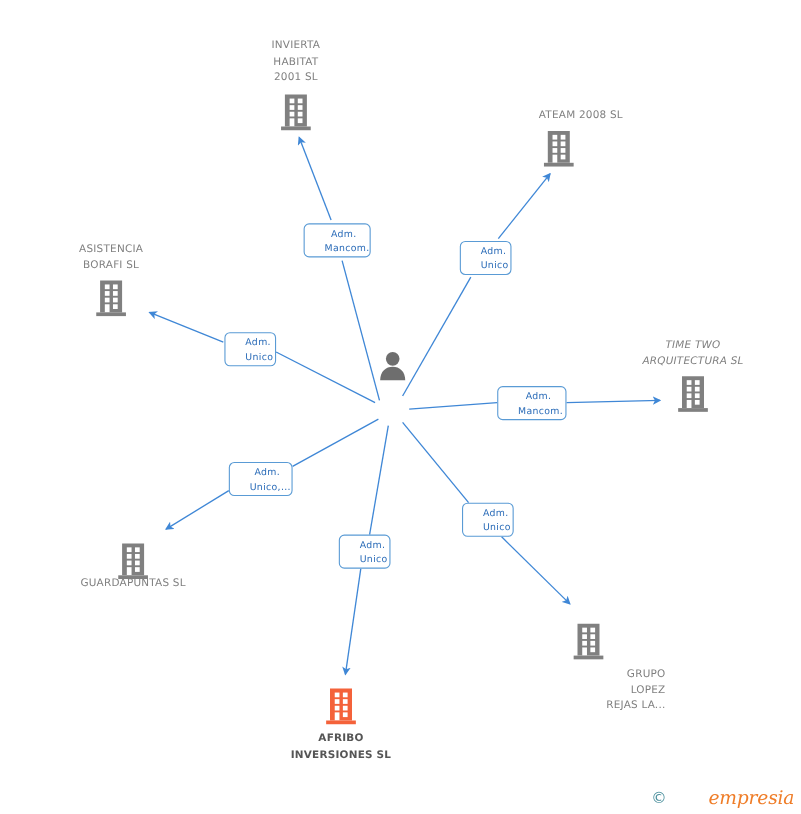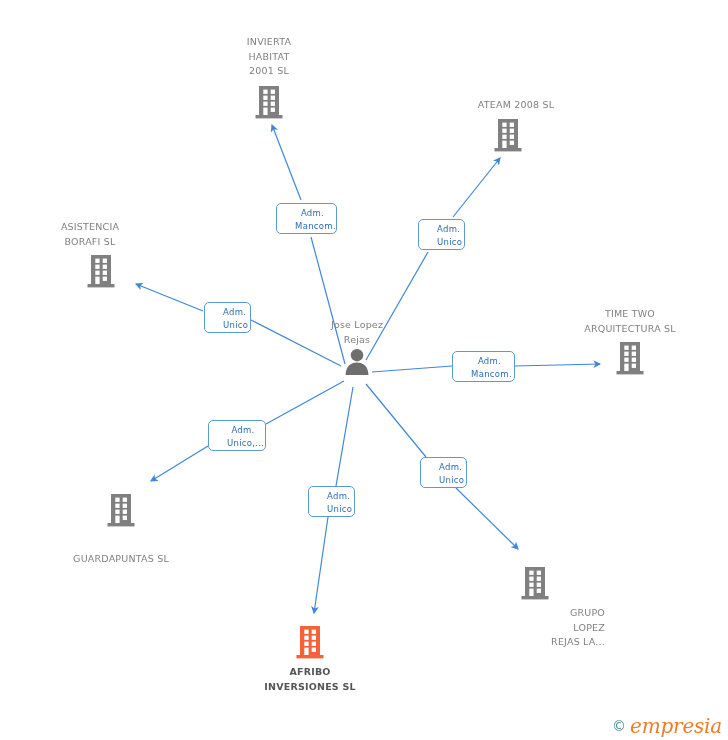--- a/index.html
+++ b/index.html
@@ -84,24 +84,25 @@
     user-select: none;
   }
   #watermark .copy-mark {
     color: #4a8f9c;
     font-size: 14px;
     line-height: 14px;
   }
   #watermark .brand {
     font-family: "DejaVu Serif", "Liberation Serif", serif;
     font-style: italic;
-    font-size: 20px;
+    font-size: 17px;
     line-height: 16px;
     color: #ef7d28;
     letter-spacing: -0.2px;
+    margin-left: 34px;
   }
 </style>
 </head>
 <body>
 
 <div id="graph-root">
 
   <svg id="edge-layer" viewBox="0 0 728 740" xmlns="http://www.w3.org/2000/svg">
     <defs>
       <marker id="arrowhead" viewBox="0 0 10 10" refX="8.5" refY="5" markerWidth="6.5" markerHeight="6.5" orient="auto-start-reverse">
@@ -151,22 +152,20 @@
 Mancom.</div>
       <div class="rel-chip" style="left: 208px; top: 420px; width: 58px; height: 31px;">Adm.
 Unico,...</div>
       <div class="rel-chip" style="left: 308px; top: 486px; width: 47px; height: 31px;">Adm.
 Unico</div>
       <div class="rel-chip" style="left: 420px; top: 457px; width: 47px; height: 31px;">Adm.
 Unico</div>
     </div>
 
   <div class="node" id="center-node" style="left:357px; top:318px;">
-    <div class="node-label">Jose Lopez
-Rejas</div>
     <span class="icon-wrap">
       <svg width="28" height="28" viewBox="0 0 28 28" xmlns="http://www.w3.org/2000/svg">
         <circle cx="14" cy="8.2" r="6.2" fill="#6e6e6e"></circle>
         <path d="M 2.6 28 C 2.6 19.4 7.8 15.4 14 15.4 C 20.2 15.4 25.4 19.4 25.4 28 Z" fill="#6e6e6e"></path>
       </svg>
     </span>
   </div>
 
   <div id="node-group">
       <div class="node" style="left: 269px; top: 85px;">
@@ -195,74 +194,74 @@
             <rect x="16.7" y="4.6" width="4.3" height="4.3" fill="#ffffff"></rect>
             <rect x="9.3" y="10.6" width="4.3" height="4.3" fill="#ffffff"></rect>
             <rect x="16.7" y="10.6" width="4.3" height="4.3" fill="#ffffff"></rect>
             <rect x="9.3" y="16.6" width="4.3" height="4.3" fill="#ffffff"></rect>
             <rect x="16.7" y="16.6" width="4.3" height="4.3" fill="#ffffff"></rect>
             <rect x="9.3" y="22.6" width="4.3" height="7.4" fill="#ffffff"></rect>
             <rect x="16.7" y="22.6" width="4.3" height="4.3" fill="#ffffff"></rect>
             <rect x="1.5" y="30" width="27" height="3.4" fill="#808080"></rect>
           </svg></span>
       </div>
-      <div class="node" style="left: 516px; top: 98px;">
+      <div class="node" style="left: 528px; top: 98px;">
         <div class="node-label">ATEAM 2008 SL</div>
       </div>
       <div class="node" style="left: 101px; top: 254px;">
         <span class="icon-wrap"><svg width="30" height="34" viewBox="0 0 30 34" xmlns="http://www.w3.org/2000/svg">
             <path d="M 5 1 L 25 1 L 25 30 L 5 30 Z" fill="#808080"></path>
             <rect x="9.3" y="4.6" width="4.3" height="4.3" fill="#ffffff"></rect>
             <rect x="16.7" y="4.6" width="4.3" height="4.3" fill="#ffffff"></rect>
             <rect x="9.3" y="10.6" width="4.3" height="4.3" fill="#ffffff"></rect>
             <rect x="16.7" y="10.6" width="4.3" height="4.3" fill="#ffffff"></rect>
             <rect x="9.3" y="16.6" width="4.3" height="4.3" fill="#ffffff"></rect>
             <rect x="16.7" y="16.6" width="4.3" height="4.3" fill="#ffffff"></rect>
             <rect x="9.3" y="22.6" width="4.3" height="7.4" fill="#ffffff"></rect>
             <rect x="16.7" y="22.6" width="4.3" height="4.3" fill="#ffffff"></rect>
             <rect x="1.5" y="30" width="27" height="3.4" fill="#808080"></rect>
           </svg></span>
       </div>
-      <div class="node" style="left: 90px; top: 220px;">
+      <div class="node" style="left: 101px; top: 220px;">
         <div class="node-label">ASISTENCIA
 BORAFI SL</div>
       </div>
       <div class="node" style="left: 630px; top: 341px;">
         <span class="icon-wrap"><svg width="30" height="34" viewBox="0 0 30 34" xmlns="http://www.w3.org/2000/svg">
             <path d="M 5 1 L 25 1 L 25 30 L 5 30 Z" fill="#808080"></path>
             <rect x="9.3" y="4.6" width="4.3" height="4.3" fill="#ffffff"></rect>
             <rect x="16.7" y="4.6" width="4.3" height="4.3" fill="#ffffff"></rect>
             <rect x="9.3" y="10.6" width="4.3" height="4.3" fill="#ffffff"></rect>
             <rect x="16.7" y="10.6" width="4.3" height="4.3" fill="#ffffff"></rect>
             <rect x="9.3" y="16.6" width="4.3" height="4.3" fill="#ffffff"></rect>
             <rect x="16.7" y="16.6" width="4.3" height="4.3" fill="#ffffff"></rect>
             <rect x="9.3" y="22.6" width="4.3" height="7.4" fill="#ffffff"></rect>
             <rect x="16.7" y="22.6" width="4.3" height="4.3" fill="#ffffff"></rect>
             <rect x="1.5" y="30" width="27" height="3.4" fill="#808080"></rect>
           </svg></span>
       </div>
-      <div class="node" style="left: 630px; top: 307px;">
+      <div class="node" style="left: 630px; top: 307px; font-style: italic;">
         <div class="node-label">TIME TWO
 ARQUITECTURA SL</div>
       </div>
       <div class="node" style="left: 121px; top: 493px;">
         <span class="icon-wrap"><svg width="30" height="34" viewBox="0 0 30 34" xmlns="http://www.w3.org/2000/svg">
             <path d="M 5 1 L 25 1 L 25 30 L 5 30 Z" fill="#808080"></path>
             <rect x="9.3" y="4.6" width="4.3" height="4.3" fill="#ffffff"></rect>
             <rect x="16.7" y="4.6" width="4.3" height="4.3" fill="#ffffff"></rect>
             <rect x="9.3" y="10.6" width="4.3" height="4.3" fill="#ffffff"></rect>
             <rect x="16.7" y="10.6" width="4.3" height="4.3" fill="#ffffff"></rect>
             <rect x="9.3" y="16.6" width="4.3" height="4.3" fill="#ffffff"></rect>
             <rect x="16.7" y="16.6" width="4.3" height="4.3" fill="#ffffff"></rect>
             <rect x="9.3" y="22.6" width="4.3" height="7.4" fill="#ffffff"></rect>
             <rect x="16.7" y="22.6" width="4.3" height="4.3" fill="#ffffff"></rect>
             <rect x="1.5" y="30" width="27" height="3.4" fill="#808080"></rect>
           </svg></span>
       </div>
-      <div class="node" style="left: 121px; top: 552px;">
+      <div class="node" style="left: 121px; top: 524px;">
         <div class="node-label">GUARDAPUNTAS SL</div>
       </div>
       <div class="node" style="left: 310px; top: 625px;">
         <span class="icon-wrap"><svg width="30" height="34" viewBox="0 0 30 34" xmlns="http://www.w3.org/2000/svg">
             <path d="M 5 1 L 25 1 L 25 30 L 5 30 Z" fill="#f4623a"></path>
             <rect x="9.3" y="4.6" width="4.3" height="4.3" fill="#ffffff"></rect>
             <rect x="16.7" y="4.6" width="4.3" height="4.3" fill="#ffffff"></rect>
             <rect x="9.3" y="10.6" width="4.3" height="4.3" fill="#ffffff"></rect>
             <rect x="16.7" y="10.6" width="4.3" height="4.3" fill="#ffffff"></rect>
             <rect x="9.3" y="16.6" width="4.3" height="4.3" fill="#ffffff"></rect>

